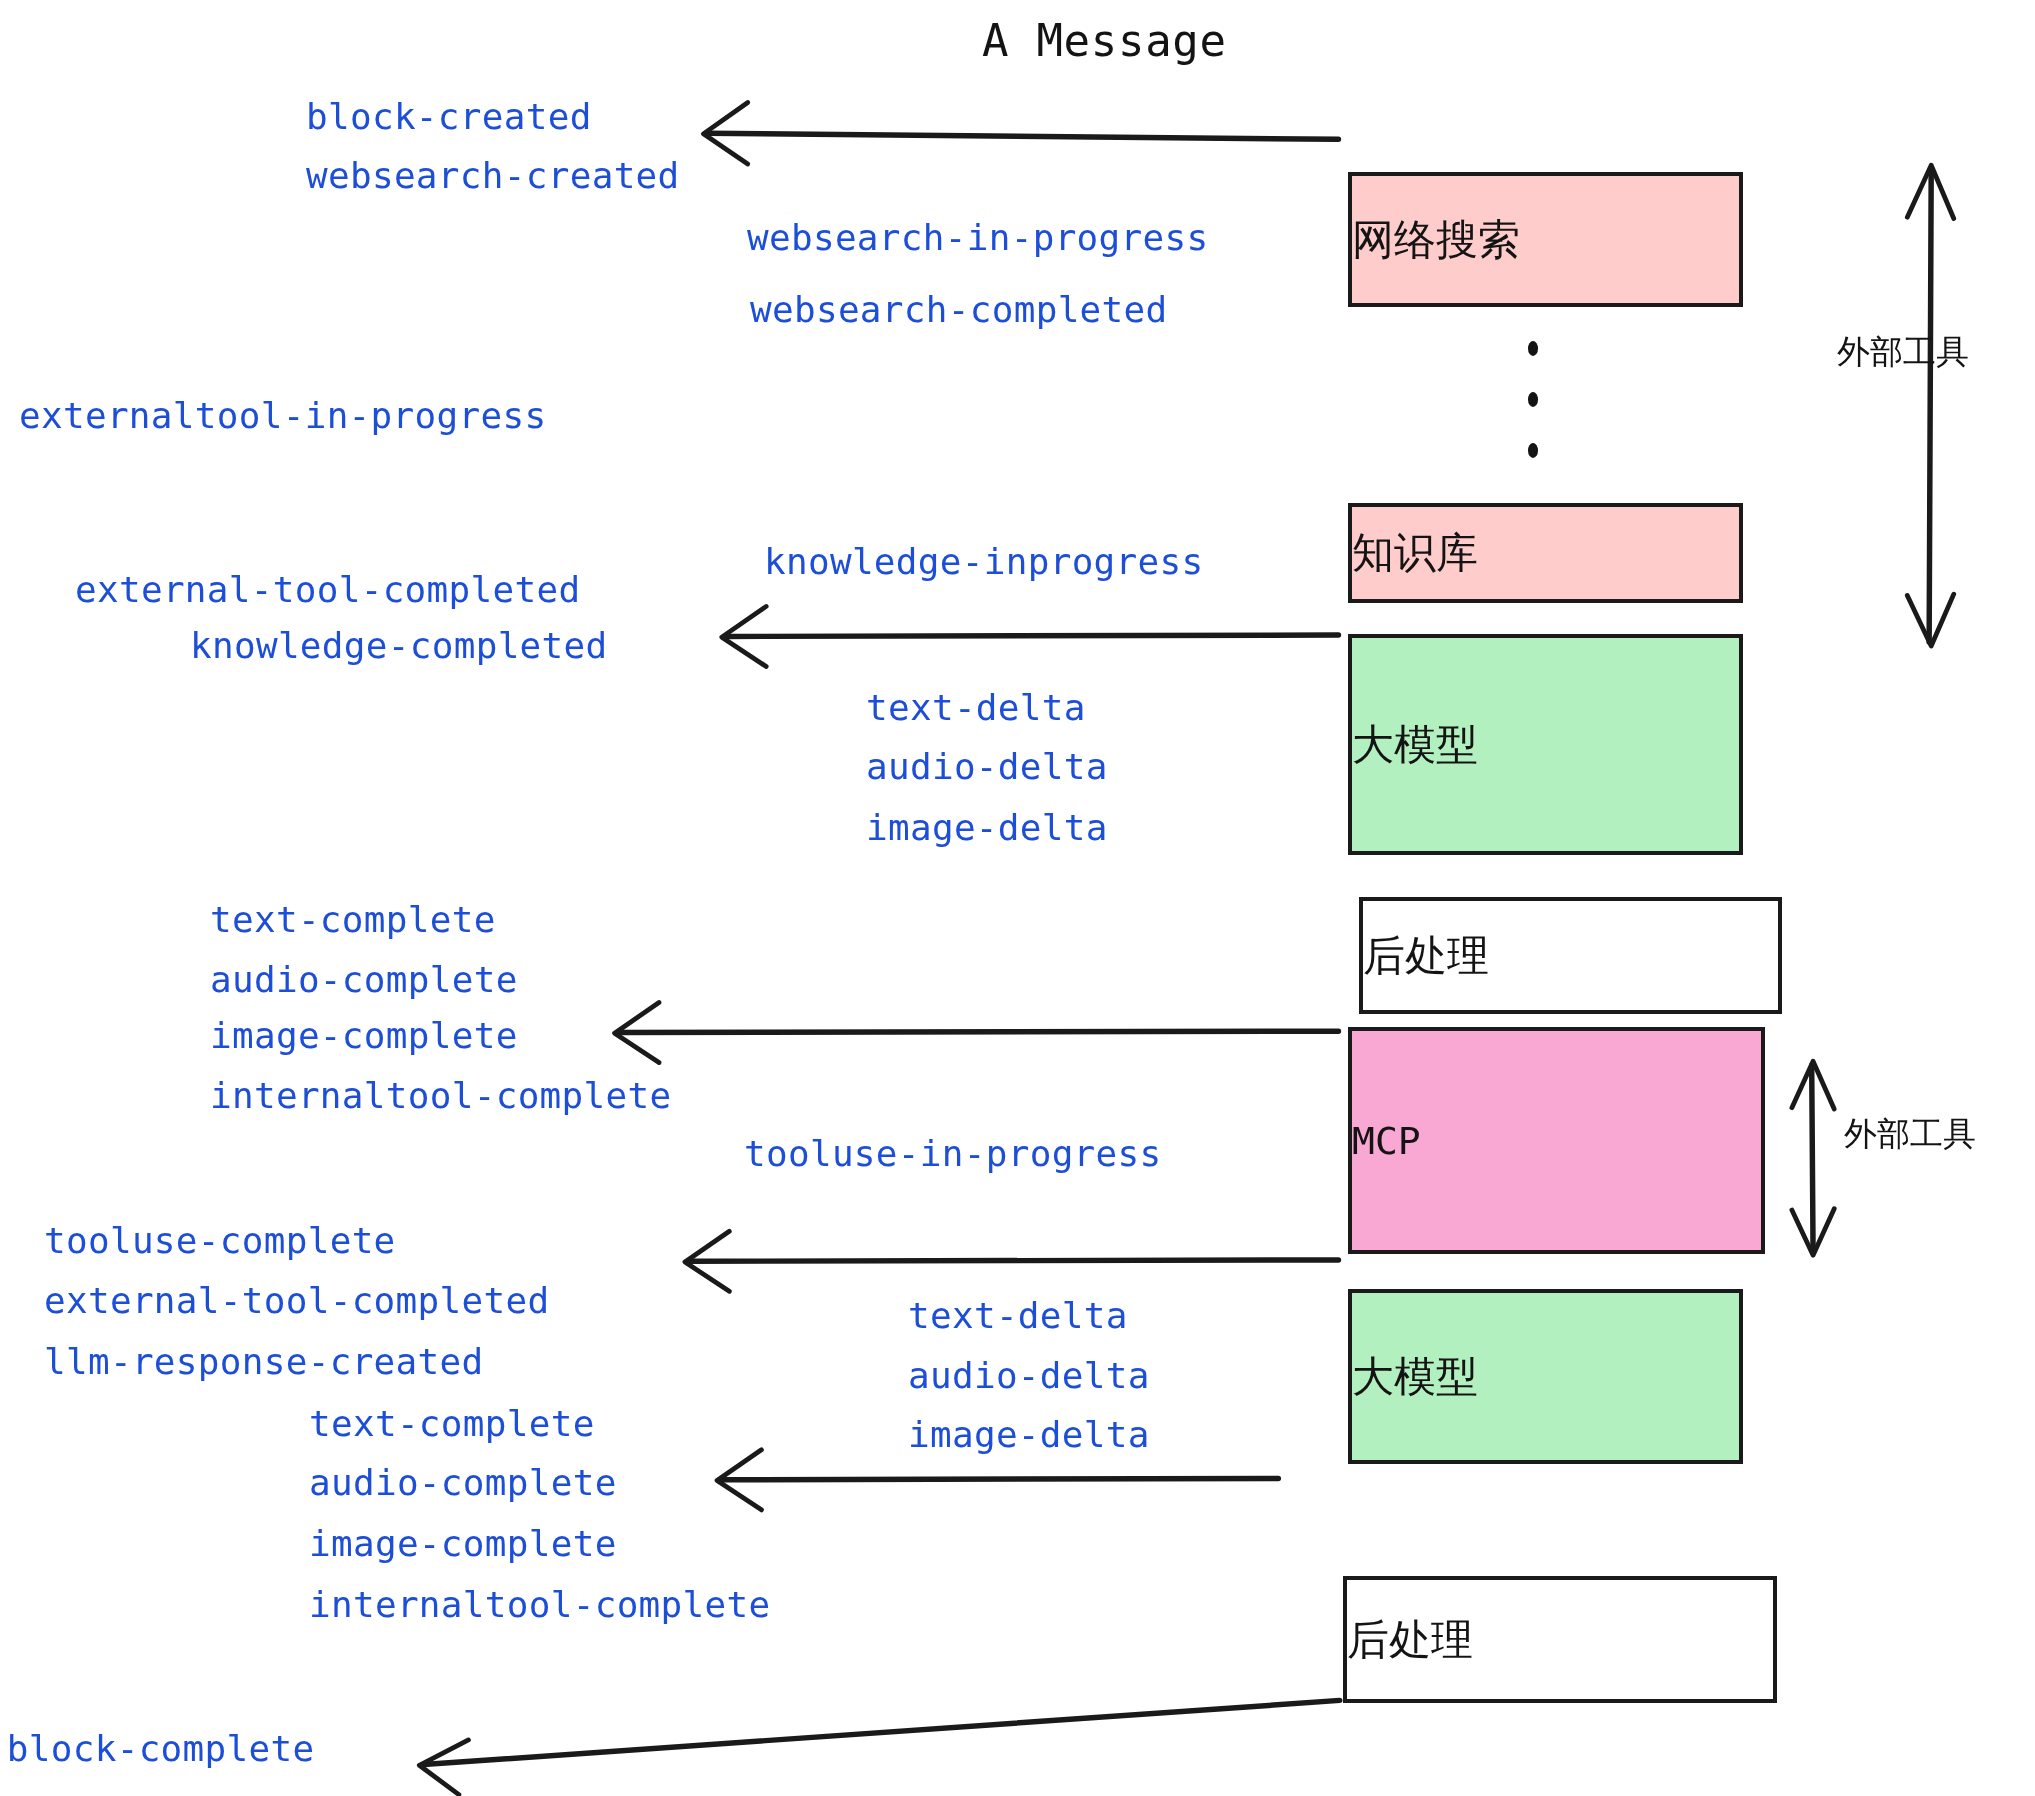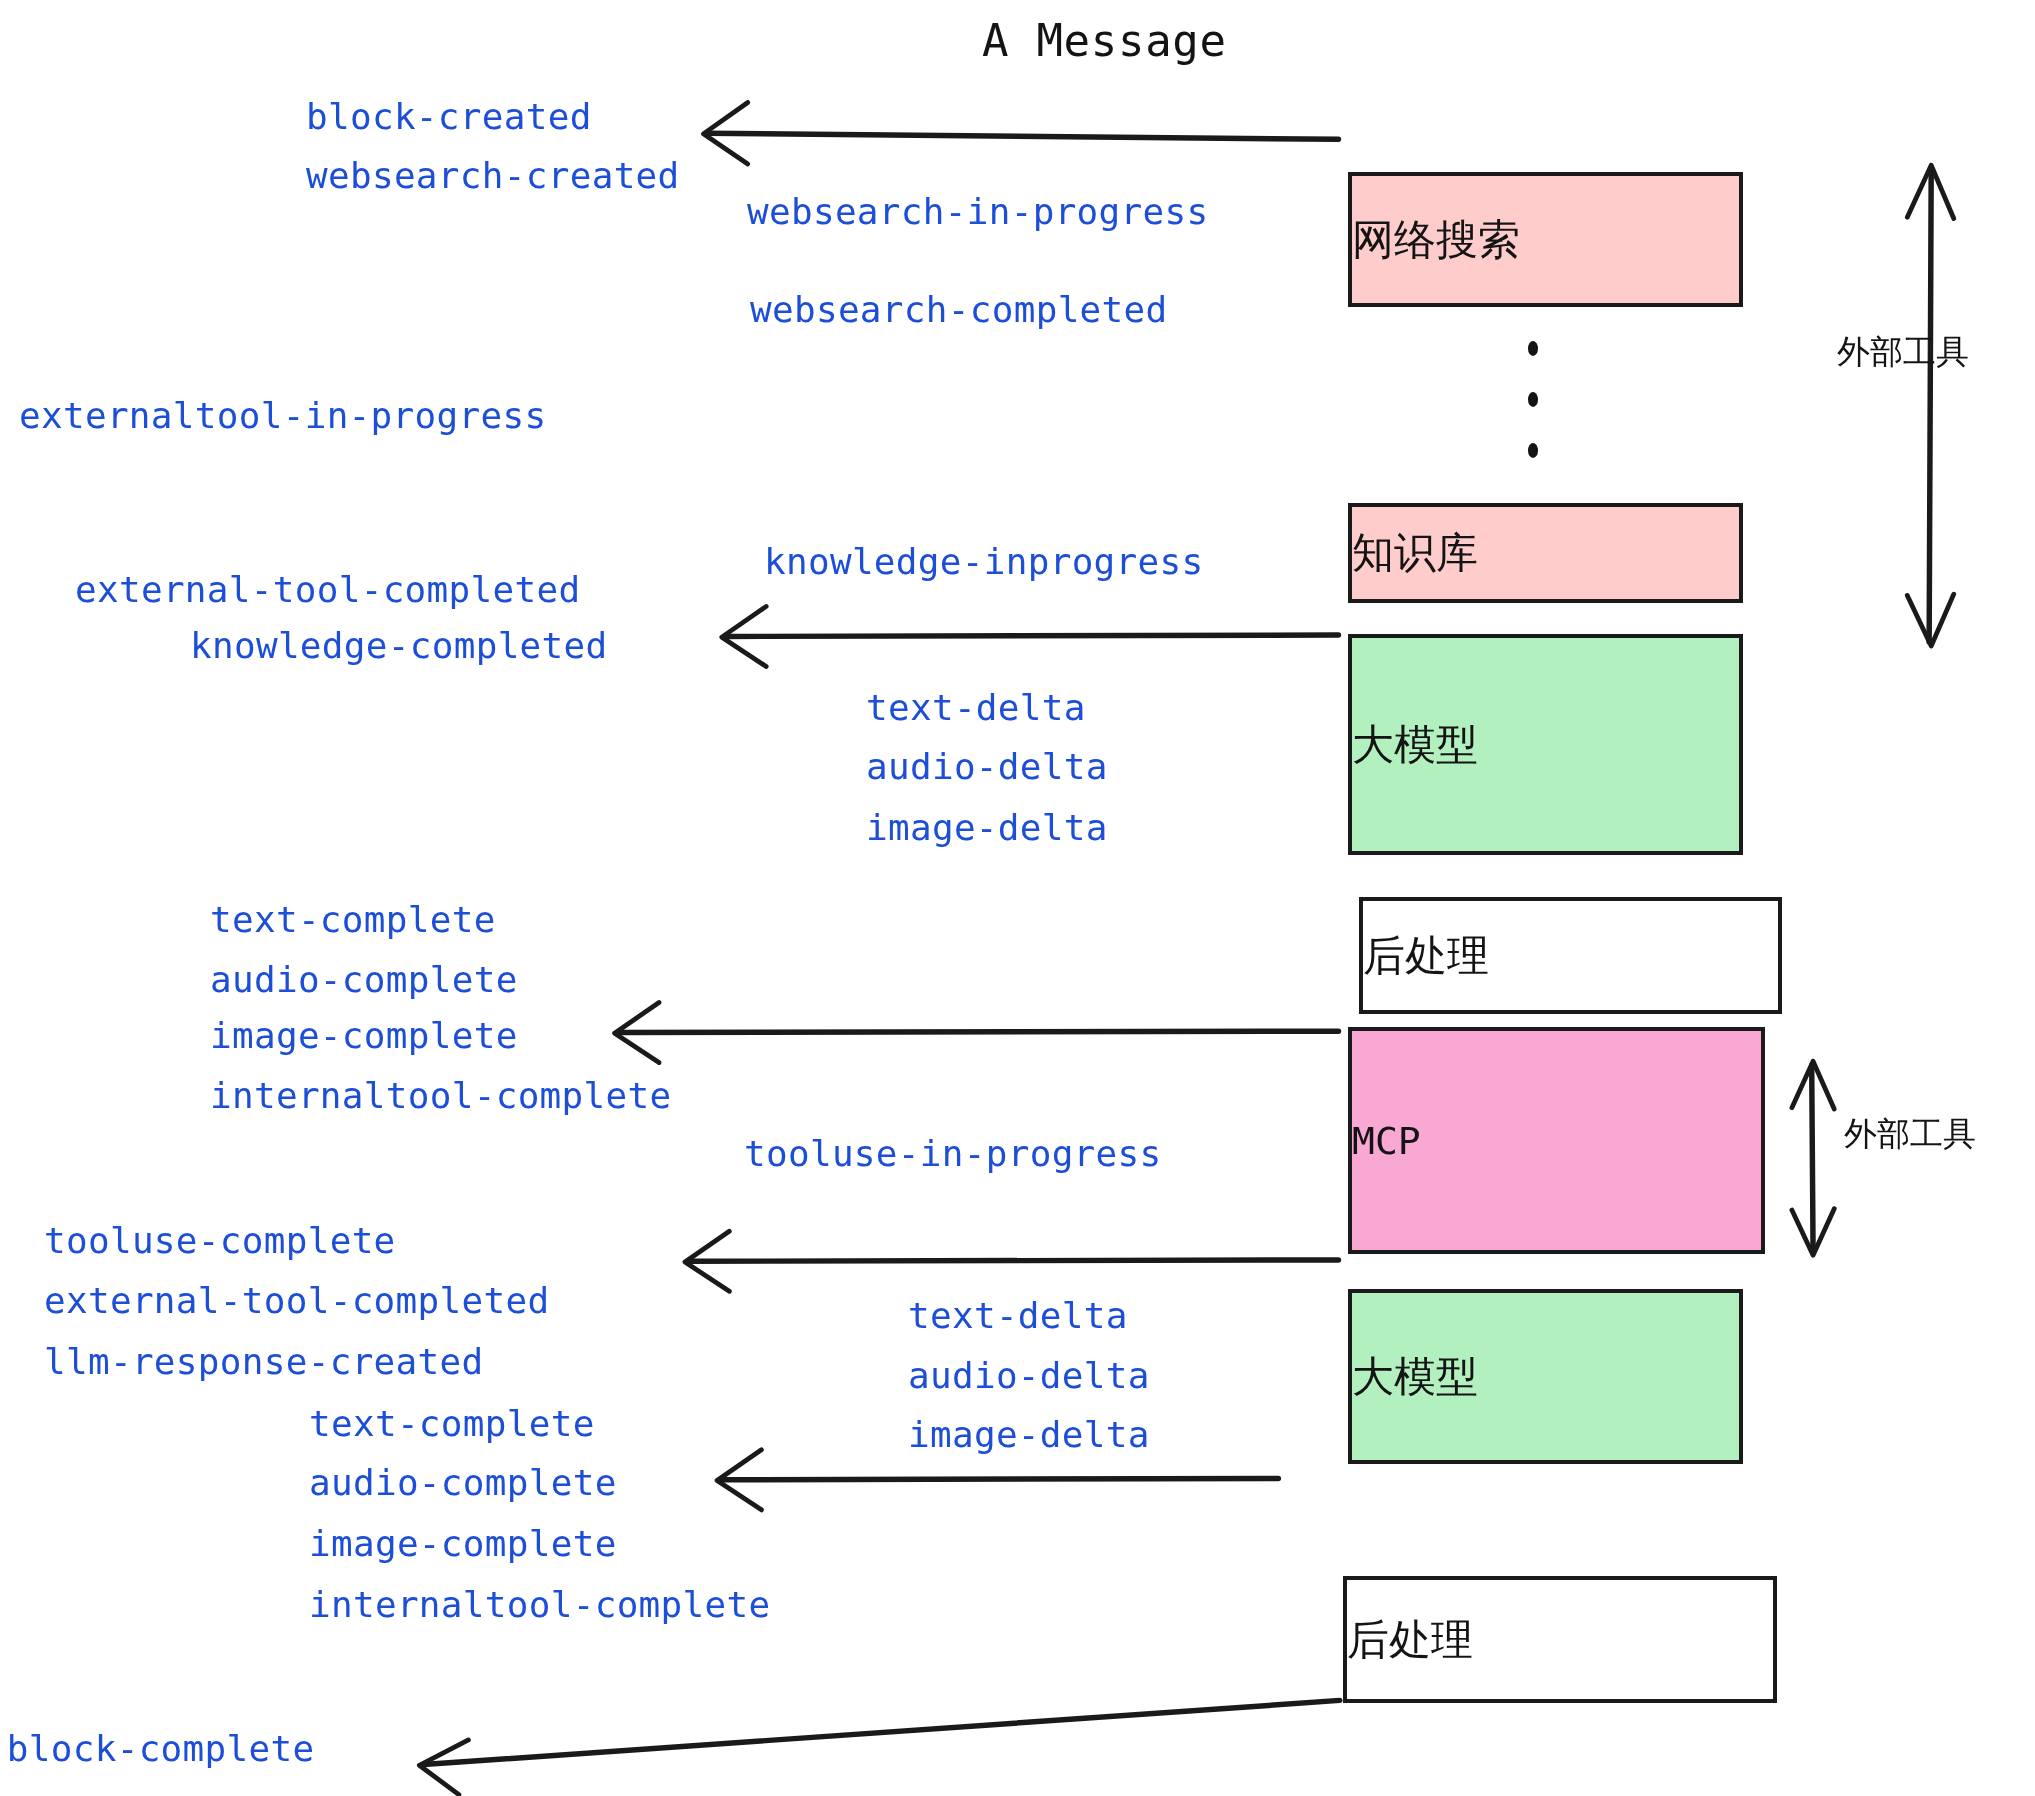--- a/index.html
+++ b/index.html
@@ -152,21 +152,21 @@
 
   <div class="box" style="left:1343px; top:1576px; width:434px; height:127px; background:#FFFFFF;">
     <span>后处理</span>
   </div>
 
   <div class="sidelbl" style="left:1837px; top:335px;">外部工具</div>
   <div class="sidelbl" style="left:1844px; top:1117px;">外部工具</div>
 
   <div class="lbl" style="left:306px; top:99px;">block-created</div>
   <div class="lbl" style="left:306px; top:158px;">websearch-created</div>
-  <div class="lbl" style="left:747px; top:194px;">websearch-in-progress</div>
+  <div class="lbl" style="left:747px; top:220px;">websearch-in-progress</div>
   <div class="lbl" style="left:750px; top:292px;">websearch-completed</div>
 
   <div class="lbl" style="left:19px; top:398px;">externaltool-in-progress</div>
 
   <div class="lbl" style="left:764px; top:544px;">knowledge-inprogress</div>
   <div class="lbl" style="left:75px; top:572px;">external-tool-completed</div>
   <div class="lbl" style="left:190px; top:628px;">knowledge-completed</div>
 
   <div class="lbl" style="left:866px; top:690px;">text-delta</div>
   <div class="lbl" style="left:866px; top:749px;">audio-delta</div>

